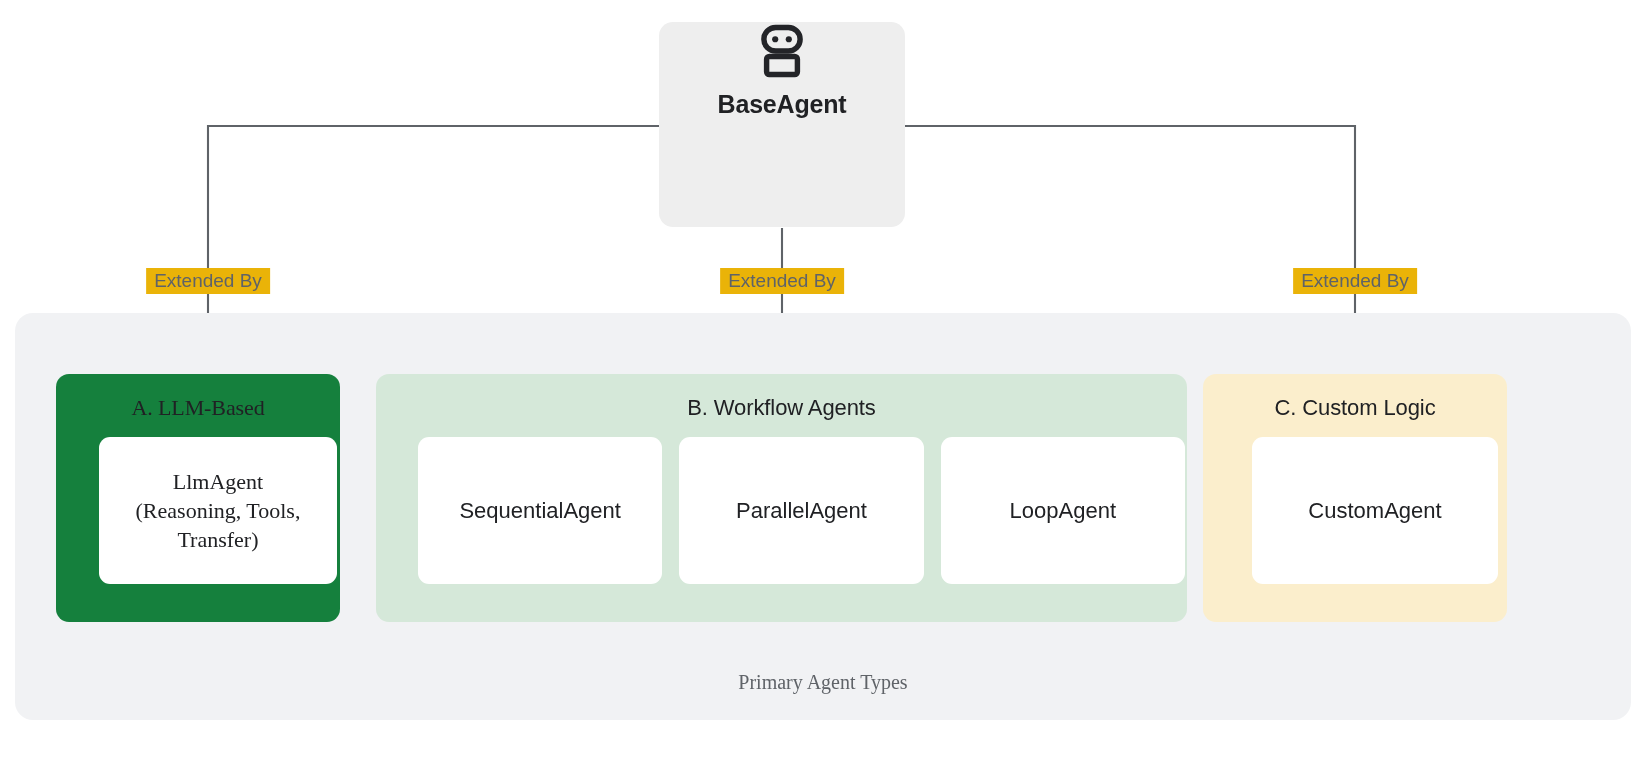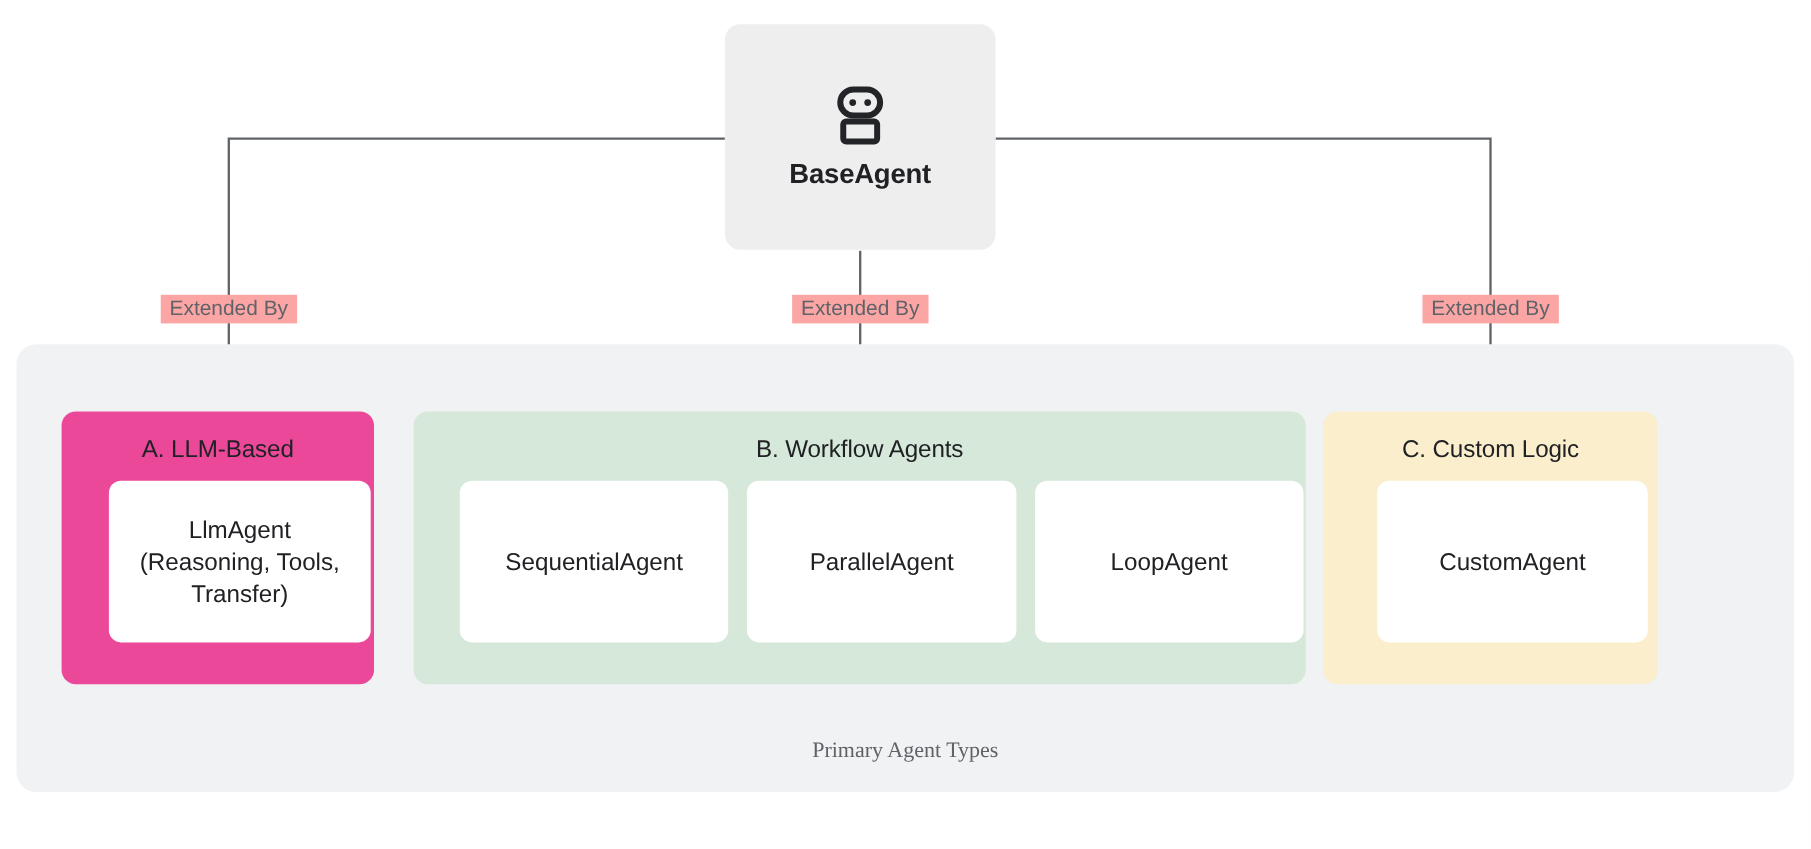--- a/index.html
+++ b/index.html
@@ -34,42 +34,41 @@
     position: absolute;
     left: 659px;
     top: 22px;
     width: 246px;
     height: 205px;
     background: #eeeeee;
     border-radius: 14px;
     display: flex;
     flex-direction: column;
     align-items: center;
-    justify-content: center;
     box-sizing: border-box;
   }
   .root-icon {
     width: 58px;
     height: 58px;
     display: block;
     margin-bottom: 10px;
   }
   .root-label {
     font-size: 25px;
     font-weight: bold;
     color: #202124;
     letter-spacing: -0.2px;
   }
 
   
   .edge-label {
     position: absolute;
     font-size: 19px;
     color: #5f6368;
-    background: #fca5a5;
+    background: #eab308;
     padding: 2px 8px;
     white-space: nowrap;
     transform: translateX(-50%);
   }
 
   
   .group-container {
     position: absolute;
     left: 15px;
     top: 313px;
@@ -130,21 +129,22 @@
     box-sizing: border-box;
     padding: 8px 10px;
   }
 
   
   #panel-llm {
     left: 56px;
     top: 374px;
     width: 284px;
     height: 248px;
-    background: #ec4899;
+    background: #15803d;
+    font-family: Liberation Serif, serif;
   }
   #panel-llm .panel-cards { padding-left: 23px; padding-right: 23px; }
   #panel-llm .card { width: 258px; height: 147px; }
 
   
   #panel-workflow {
     left: 376px;
     top: 374px;
     width: 811px;
     height: 248px;

